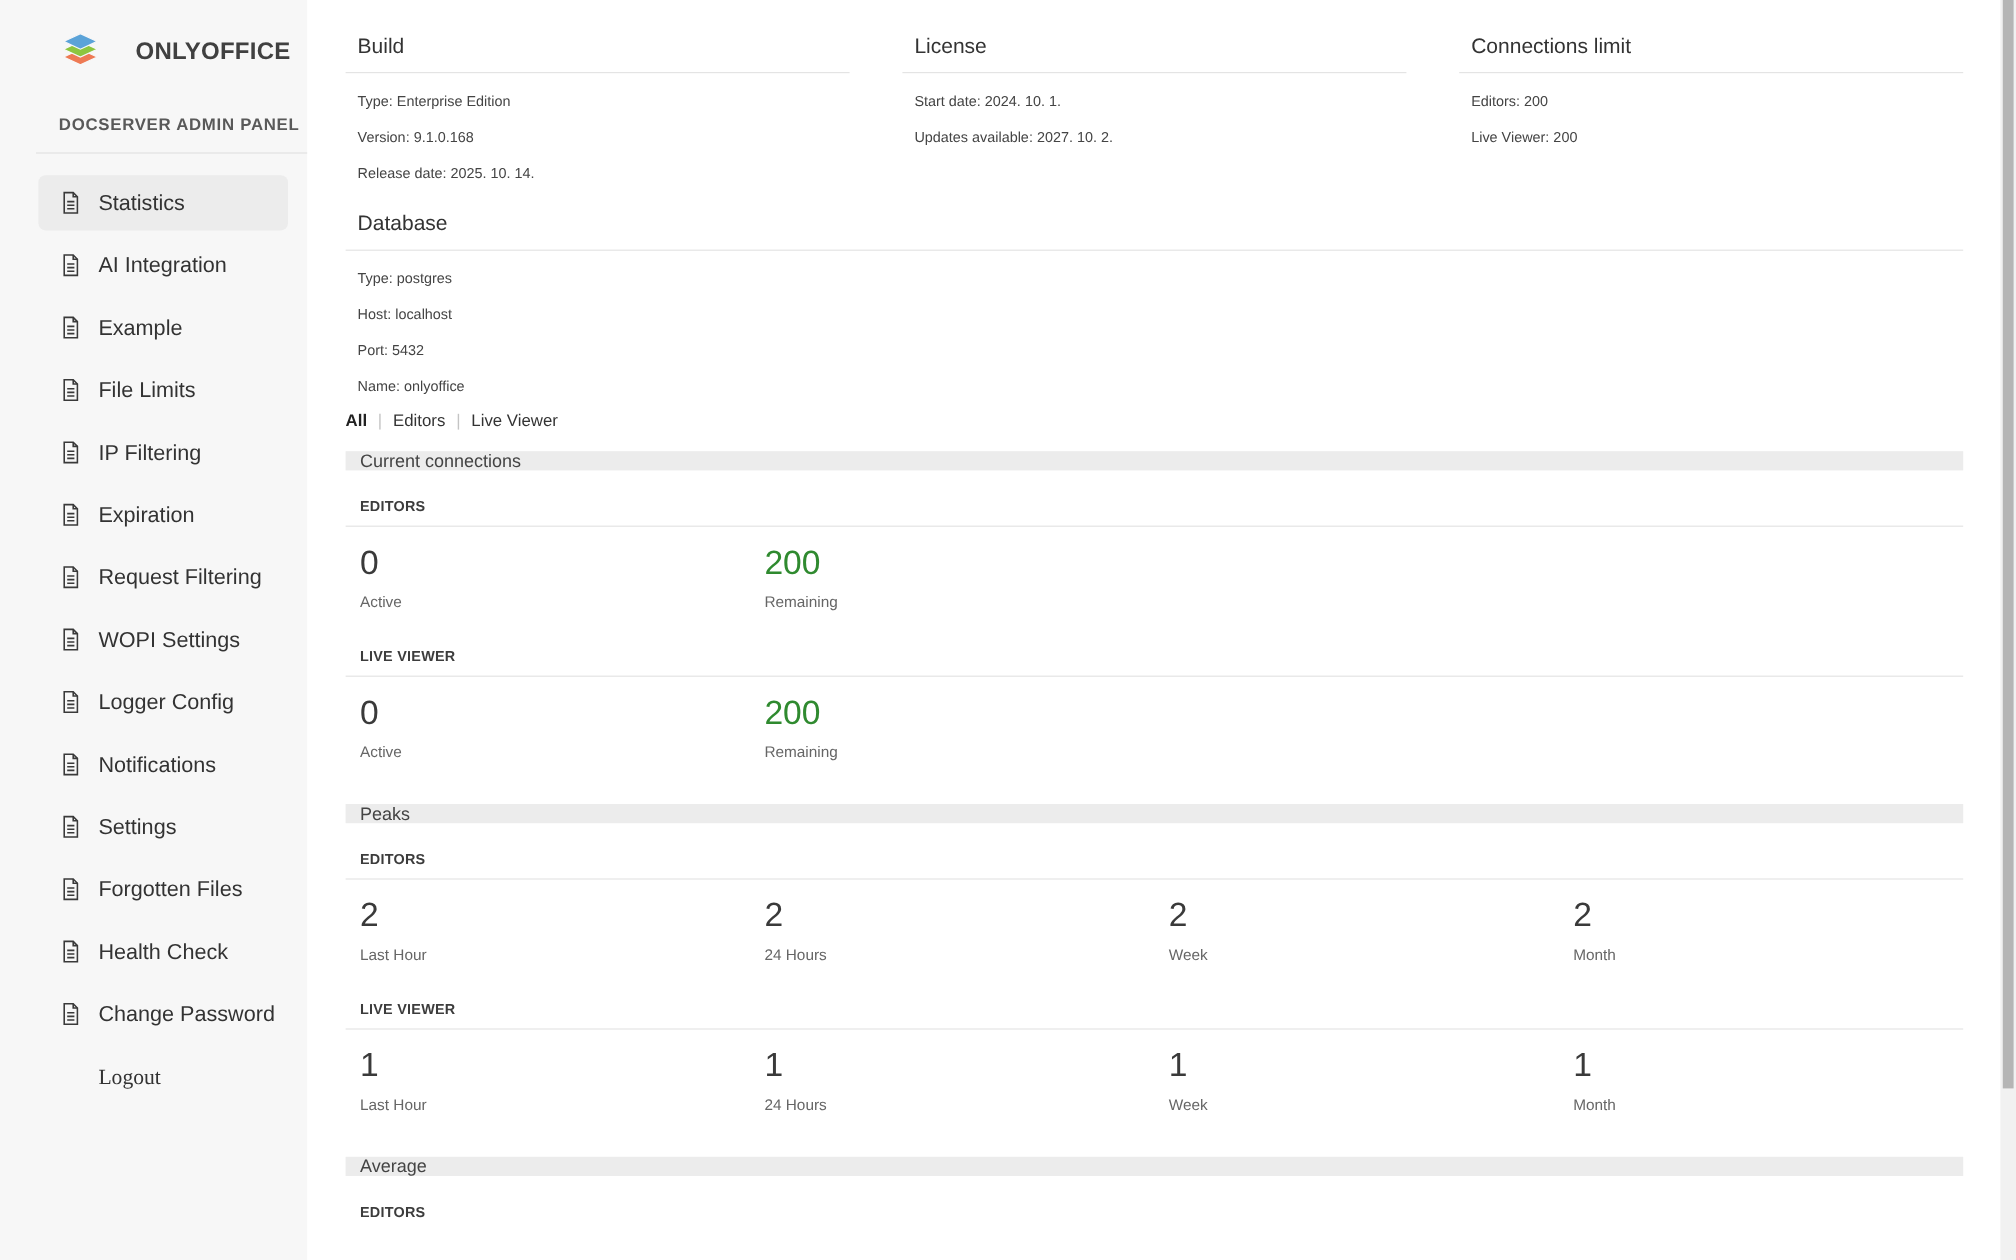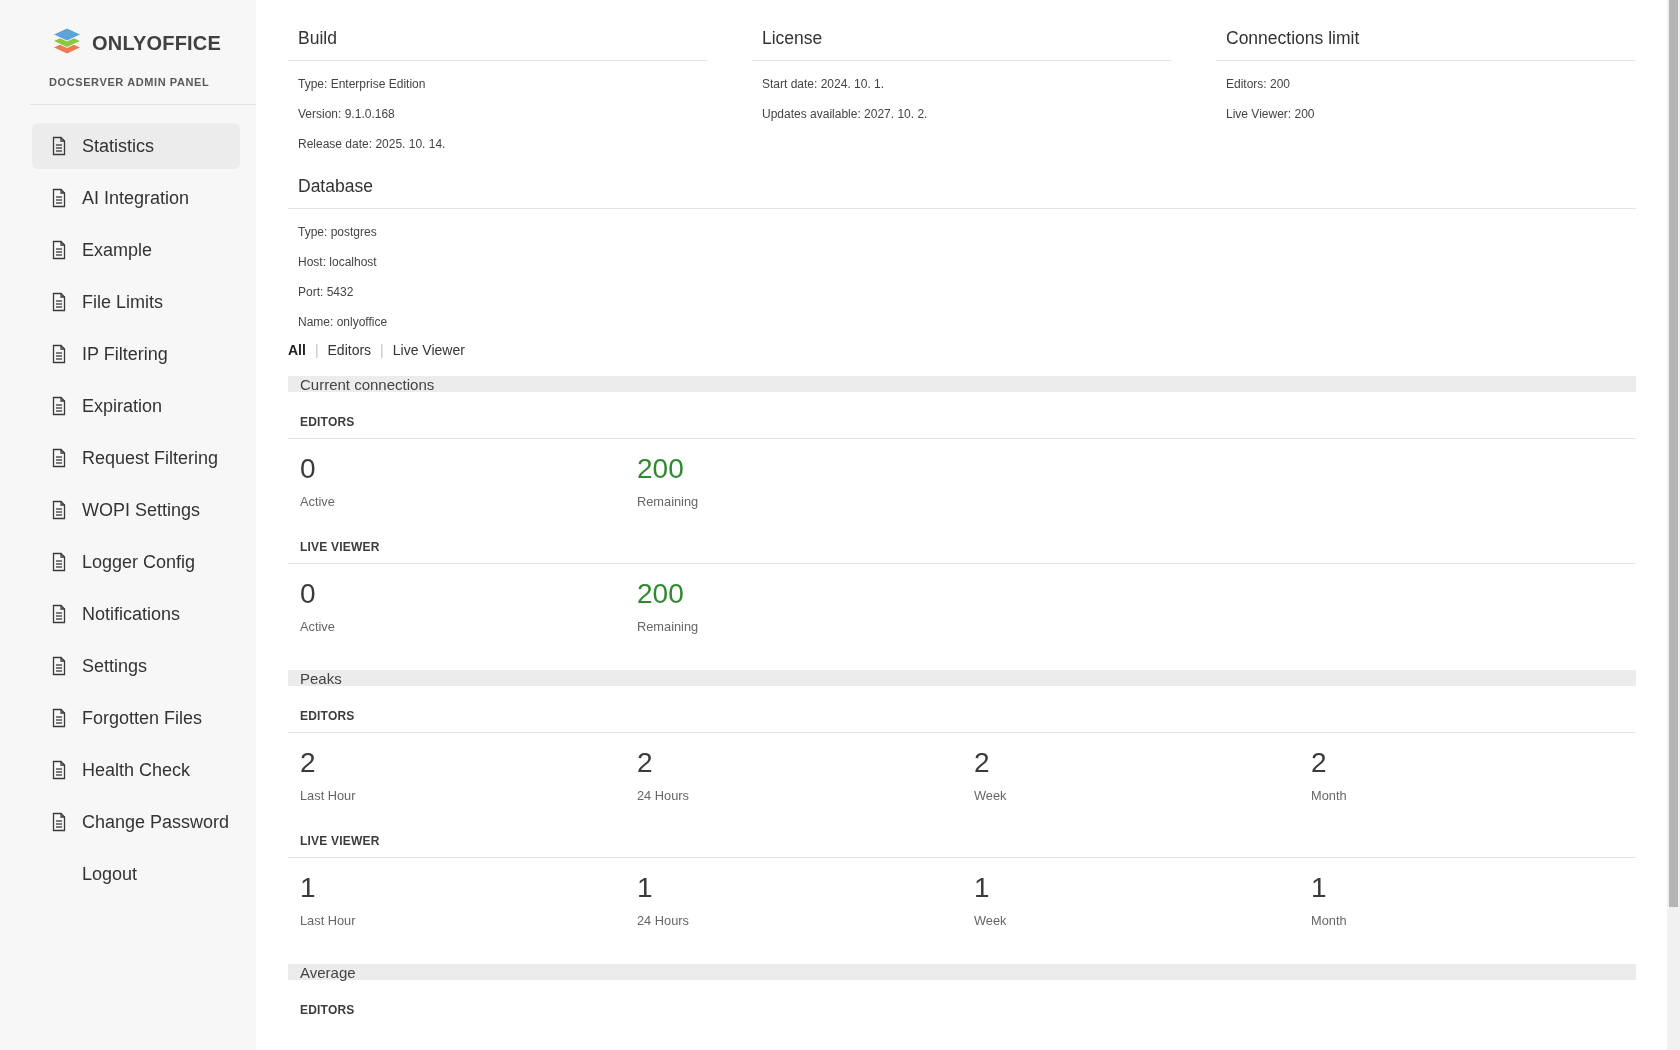--- a/index.html
+++ b/index.html
@@ -2,31 +2,31 @@
 <html><head>
 <meta charset="utf-8">
 <style>
   * { margin:0; padding:0; box-sizing:border-box; }
   html,body { width:1680px; height:1050px; overflow:hidden; background:#fff;
               font-family:"Liberation Sans","DejaVu Sans",sans-serif; color:#333; }
   .app { display:flex; width:1680px; height:1050px; position:relative; }
 
   
   .sidebar { width:256px; min-width:256px; height:1050px; background:#f7f7f7; padding-top:24px; }
-  .logo-row { display:flex; align-items:center; gap:6px; margin-left:48px; }
+  .logo-row { display:flex; align-items:center; gap:27px; margin-left:48px; }
   .logo-title { font-size:20px; font-weight:700; color:#404040; letter-spacing:.2px; }
-  .logo-subtitle { margin:14px 0 0 49px; font-size:11px; font-weight:600; color:#595959; letter-spacing:.6px; }
+  .logo-subtitle { margin:32px 0 0 49px; font-size:14px; font-weight:600; color:#595959; letter-spacing:.6px; }
   .sidebar-divider { height:1px; background:#e2e2e2; margin:16px 0 0 30px; }
   .nav { margin-top:18px; }
   .nav-item { height:46px; margin:0 16px 6px 32px; display:flex; align-items:center; gap:13px;
               padding-left:17px; border-radius:6px; cursor:pointer; }
   .nav-item.active { background:#ececec; }
   .nav-label { font-size:18px; color:#333; }
   .doc-icon { width:20px; height:20px; display:flex; }
-  .logout { padding-left:50px; }
+  .logout { padding-left:50px;font-family:Liberation Serif, serif; }
 
   
   .main { flex:1; padding:28px 44px 0 32px; }
   .top-grid { display:grid; grid-template-columns:1fr 1fr 1fr; column-gap:44px; }
   .section-title { font-size:17.5px; font-weight:400; color:#333; padding:0 0 11px 10px;
                    border-bottom:1px solid #e4e4e4; }
   .info-row { font-size:12px; color:#444; padding-left:10px; margin-top:17px; line-height:13px; }
   .db-section { margin-top:25px; }
 
   .tabs { margin-top:13px; display:flex; align-items:center; font-size:14px; color:#333; }

